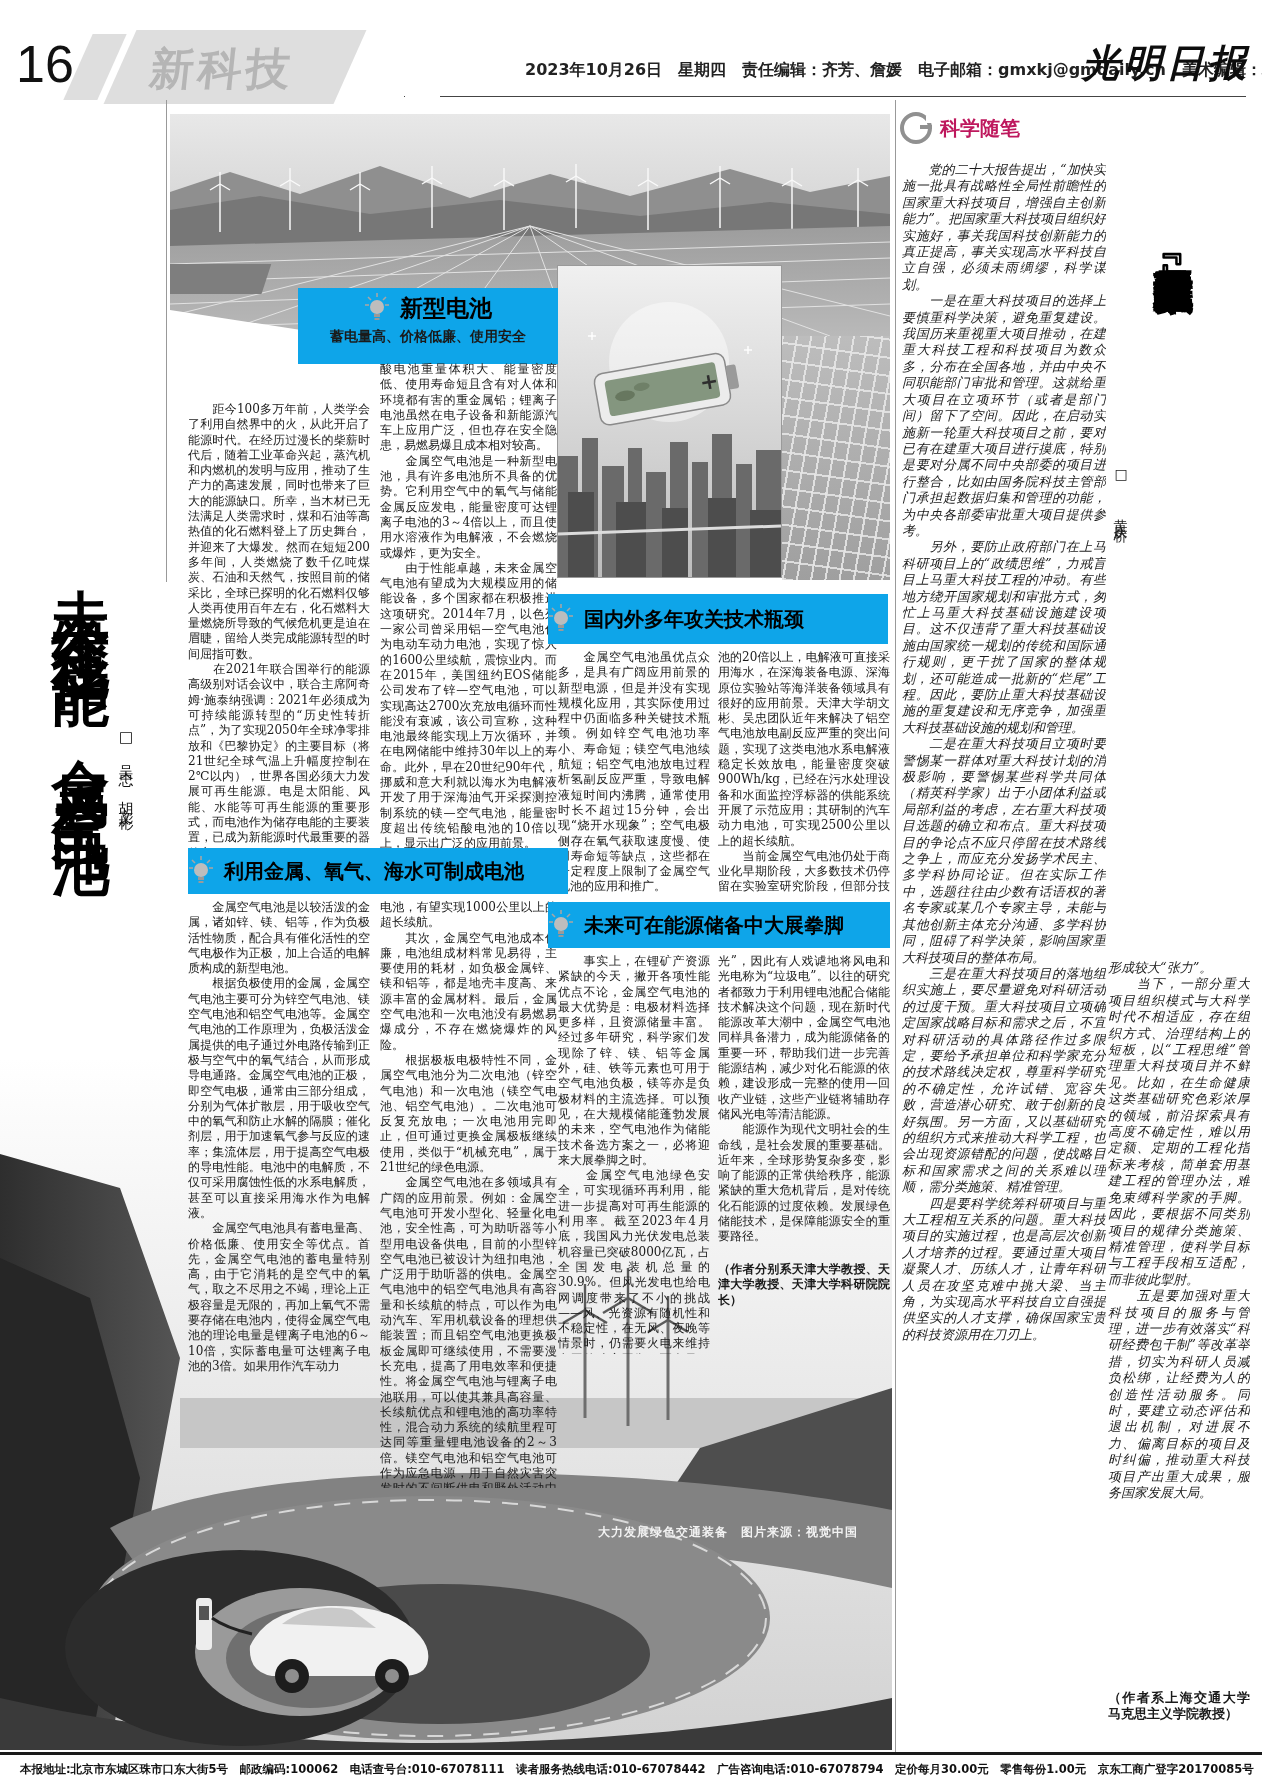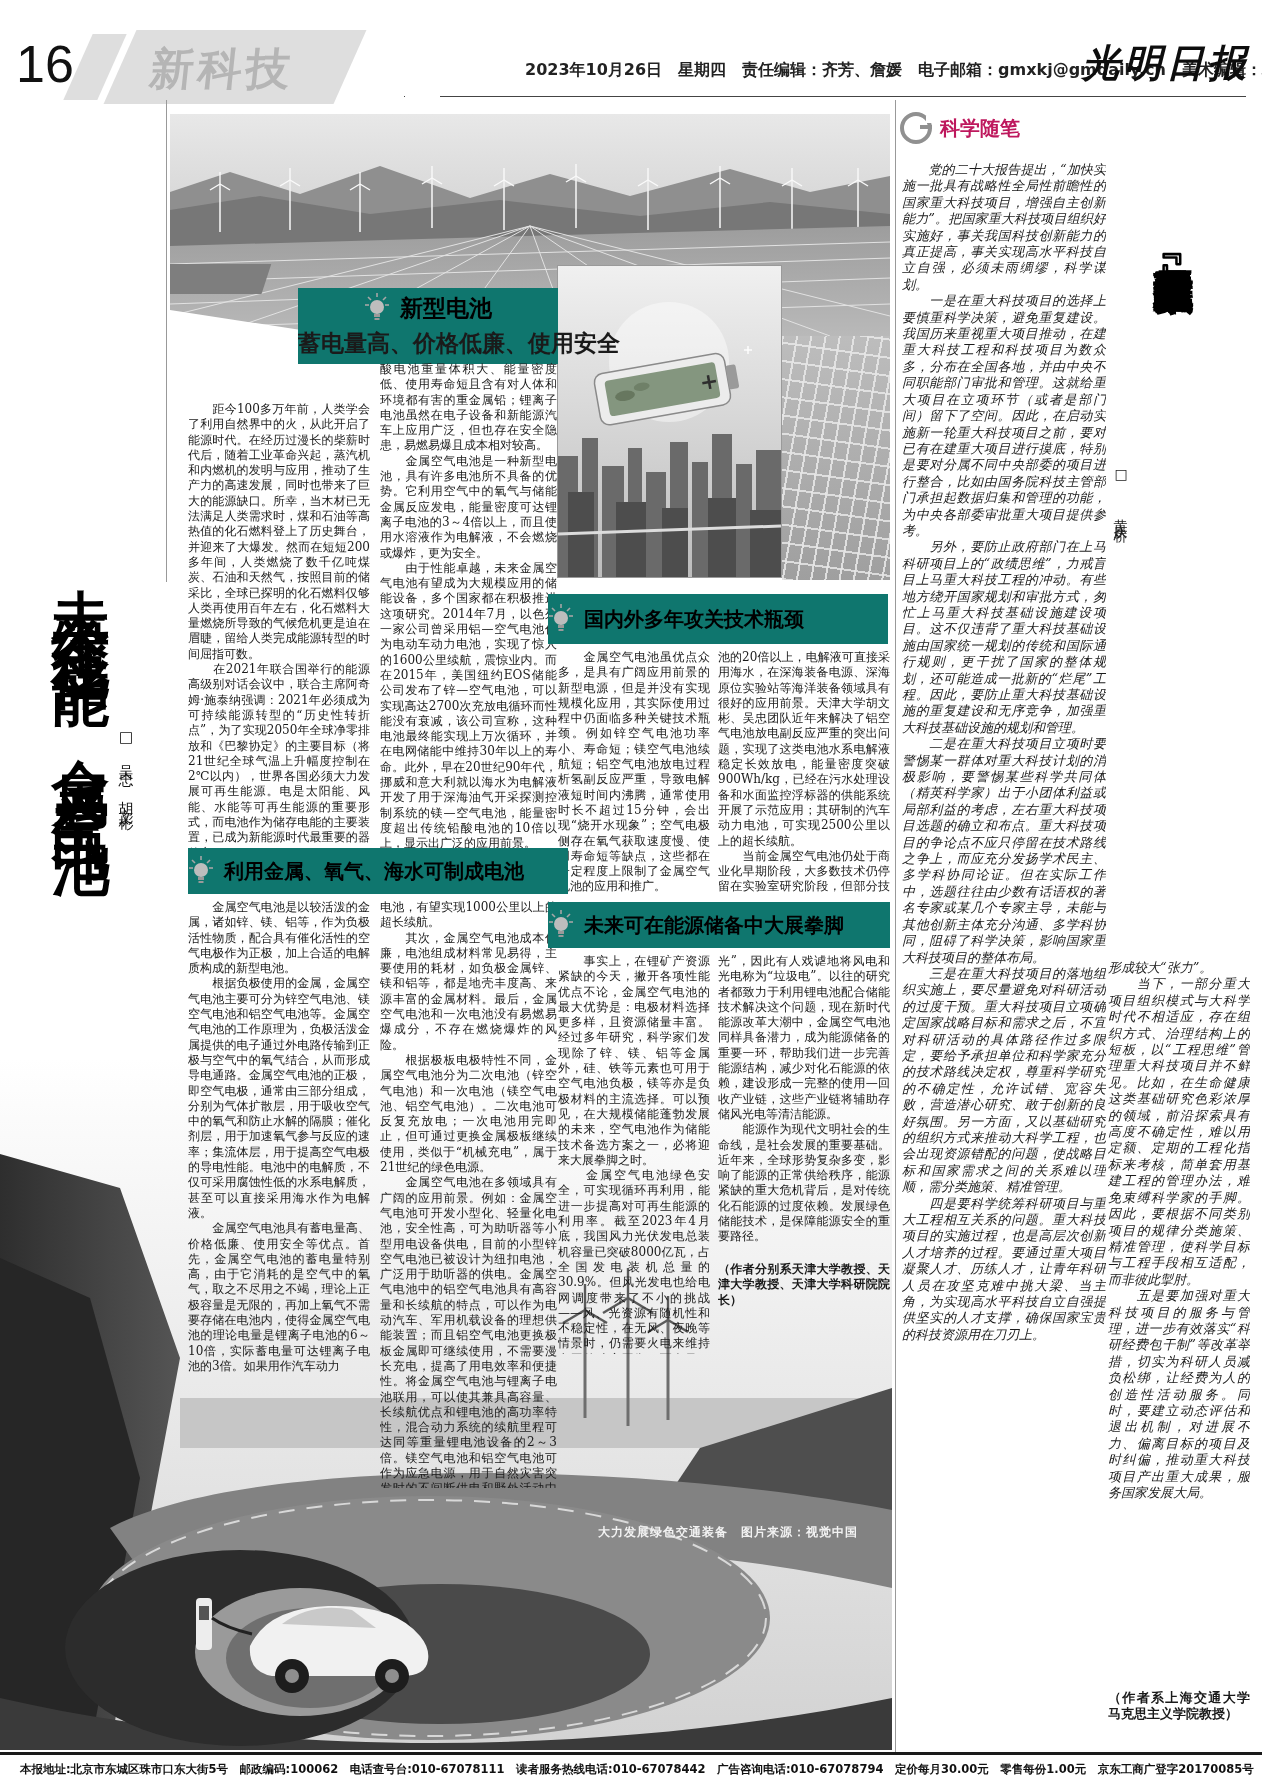--- a/index.html
+++ b/index.html
@@ -28,26 +28,26 @@
   
   .photo{z-index:0;}
   #solar-sliver{left:782px;top:336px;width:108px;height:244px;
      background:
        repeating-linear-gradient(100deg,rgba(230,230,230,.9) 0 2px,rgba(0,0,0,0) 2px 14px),
        repeating-linear-gradient(8deg,rgba(235,235,235,.8) 0 2px,rgba(0,0,0,0) 2px 18px),
        linear-gradient(#bdbdbd,#9f9f9f);}
   
   .bodycol{font-size:12px;line-height:15.3px;text-align:justify;white-space:pre-line;
            overflow:hidden;z-index:2;}
-  .sechead{display:flex;align-items:center;gap:10px;background:#0f766e;z-index:2;}
+  .sechead{display:flex;align-items:center;gap:10px;background:#0ea5e9;z-index:2;}
   .sechead .t{font-family:"DejaVu Sans", sans-serif;font-weight:bold;color:#000;white-space:nowrap;}
   #s1head{left:298px;top:288px;width:260px;height:76px;display:block;text-align:center;}
   #s1head .row{display:flex;align-items:center;justify-content:center;gap:10px;height:40px;}
   #s1head .t{font-size:23px;}
-  #s1sub{font-family:Liberation Mono, monospace;font-weight:bold;font-size:23px;white-space:nowrap;}
+  #s1sub{font-family:Liberation Mono, monospace;font-weight:bold;font-size:14px;white-space:nowrap;}
   .note{font-weight:bold;}
   
   .essay{font-style:italic;font-size:13px;line-height:16.4px;text-align:justify;
          white-space:pre-line;overflow:hidden;z-index:2;}
   #essaylogo{left:900px;top:112px;display:flex;align-items:center;gap:8px;z-index:2;}
   #glogo{width:24px;height:24px;border:4px solid #909090;border-radius:50%;position:relative;}
   #glogo::after{content:"";position:absolute;right:-4px;top:9px;width:12px;height:4px;background:#909090;}
   #glogo::before{content:"";position:absolute;right:-5px;top:0px;width:7px;height:7px;background:#fff;}
   #essaylogotext{font-family:"DejaVu Sans", sans-serif;font-weight:bold;font-size:20px;color:#be185d;}
   #essaytitle{left:1144px;top:240px;width:58px;height:700px;writing-mode:vertical-rl;

